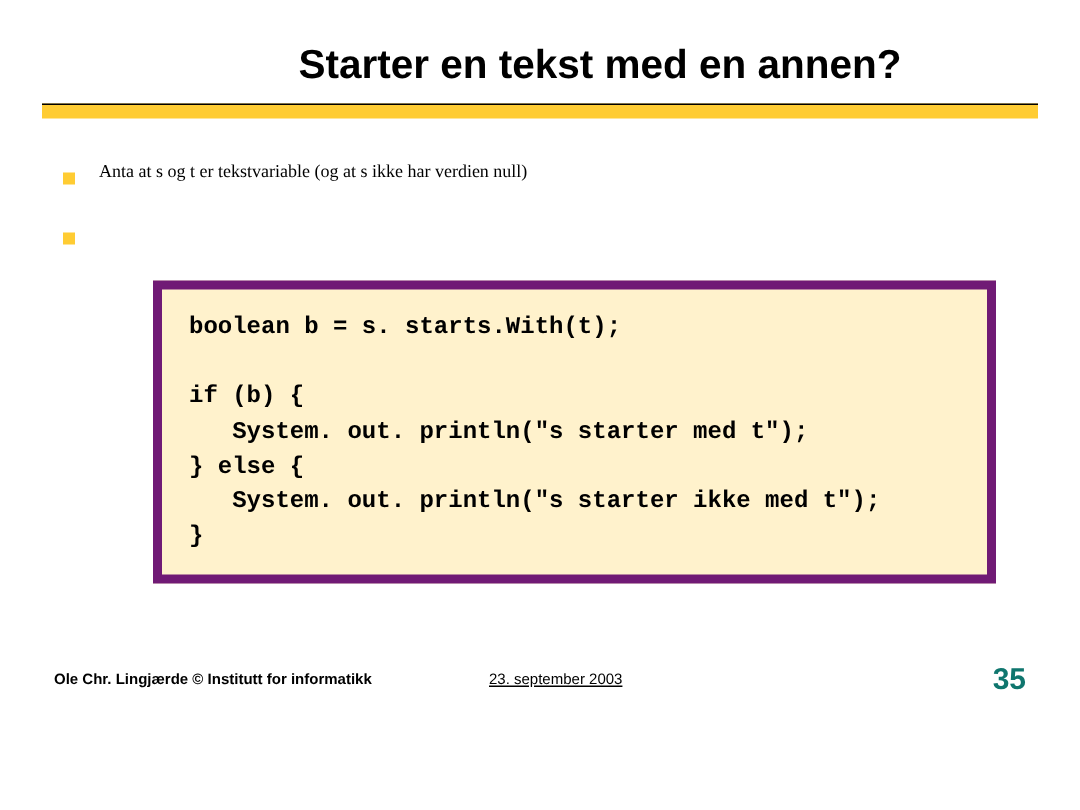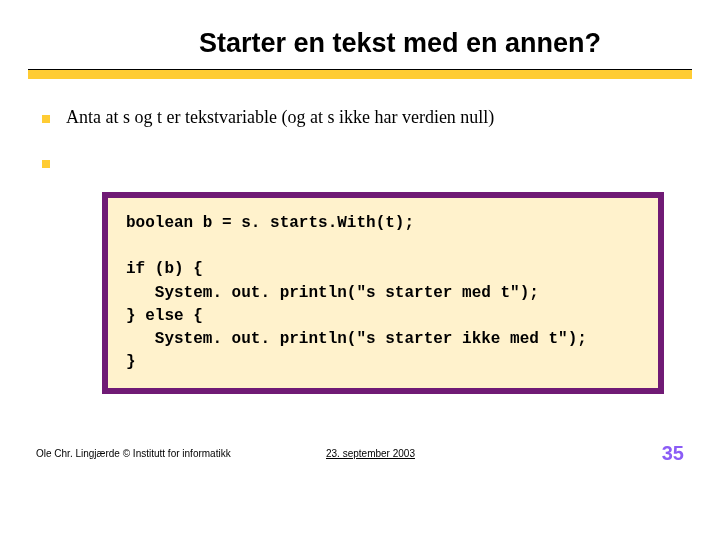--- a/index.html
+++ b/index.html
@@ -28,21 +28,21 @@
     margin: 0 -8px 0 -8px;
     border-top: 1px solid #000;
   }
   ul.bullets {
     list-style: none;
     margin-top: 28px;
     padding-left: 6px;
   }
   ul.bullets li {
     font-family: Georgia, "Times New Roman", serif;
-    font-size: 18px;
+    font-size: 12px;
     color: #000;
     margin-bottom: 24px;
     display: flex;
     align-items: flex-start;
   }
   .sq {
     display: inline-block;
     width: 8px; height: 8px;
     background: #ffcc33;
     margin-top: 8px;
@@ -64,27 +64,27 @@
   }
   .footer {
     position: absolute;
     bottom: 20px; left: 0; right: 0;
     display: flex;
     align-items: center;
     font-size: 10px;
     color: #000;
     padding: 0 36px;
   }
-  .footer .left { flex: 0 0 auto; width: 250px; }
+  .footer .left { flex: 0 0 auto; width: 250px; font-weight: bold; }
   .footer .center { flex: 1; text-align: left; padding-left: 40px; text-decoration: underline; }
   .footer .right {
     flex: 0 0 auto;
     font-size: 20px;
     font-weight: bold;
-    color: #8b5cf6;
+    color: #0f766e;
   }
 </style>
 </head>
 <body>
 
 <div class="slide">
   <h1 class="title">Starter en tekst med en annen?</h1>
   <div class="underline-band"></div>
 
   <ul class="bullets">

